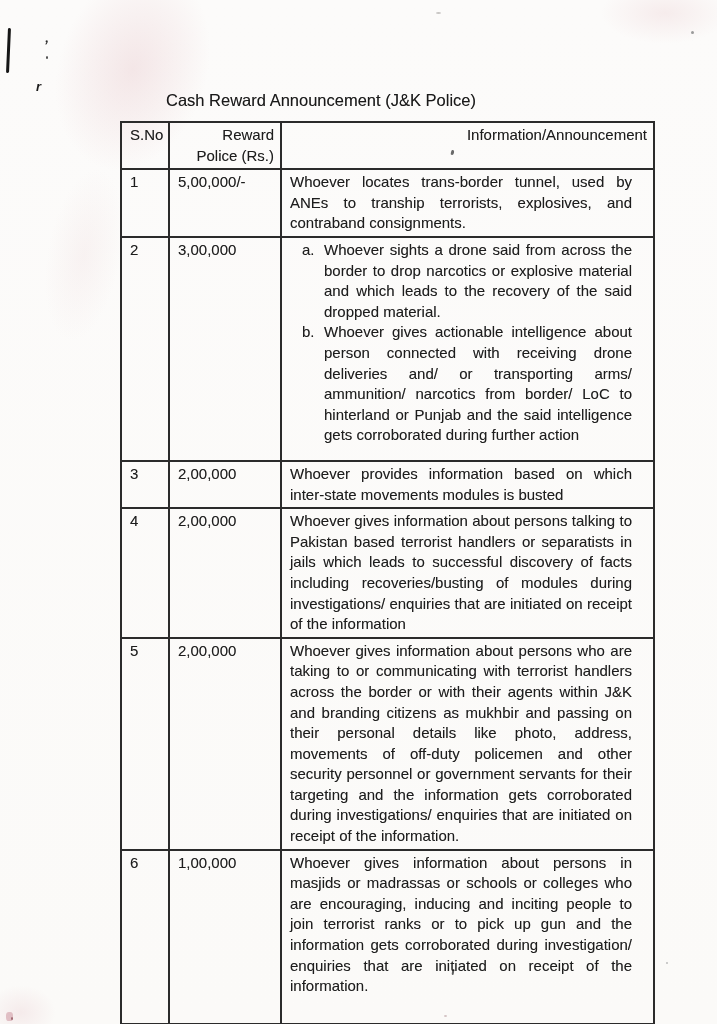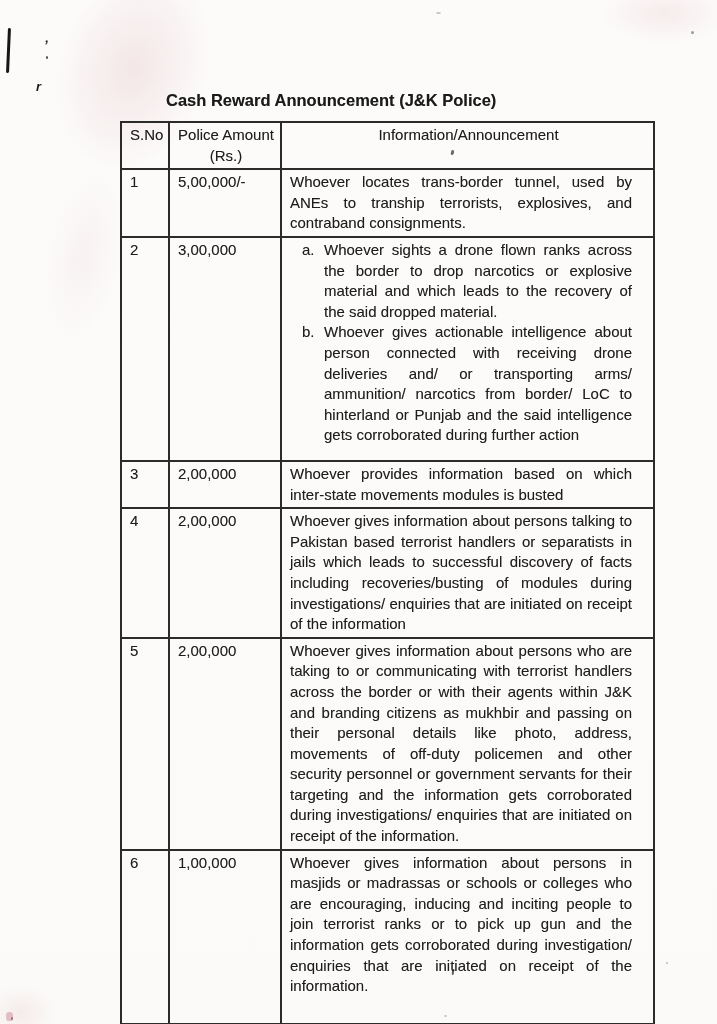--- a/index.html
+++ b/index.html
@@ -32,37 +32,37 @@
   .speck-3{left:436px;top:12px;width:5px;height:2px;background:#c8c6c4;}
   .speck-4{left:452px;top:969px;width:2px;height:6px;background:#5d5d5d;border-radius:2px;transform:rotate(8deg);}
   .speck-5{left:444px;top:1015px;width:3px;height:2px;background:#d3c3c3;}
   .speck-6{left:6px;top:1012px;width:7px;height:9px;background:rgba(205,150,160,.55);border-radius:40%;}
   .speck-7{left:11px;top:1017px;width:2px;height:3px;background:#a06a72;}
   .speck-8{left:666px;top:962px;width:2px;height:2px;background:#bdbdbd;}
 
   
   .doc-title{
     position:absolute;left:166px;top:91px;
-    font-size:16.5px;font-weight:700;color:#1a1a1a;
+    font-size:16.5px;font-weight:400;color:#1a1a1a;
     text-shadow:0 0 .5px rgba(25,25,25,.4);
   }
   table.reward-table{
     position:absolute;left:120px;top:121px;width:533px;
     border-collapse:collapse;table-layout:fixed;
     text-shadow:0 0 .5px rgba(25,25,25,.35);
   }
   .reward-table col.c-sno{width:48px;}
   .reward-table col.c-amt{width:112px;}
   .reward-table col.c-info{width:373px;}
   .reward-table th,.reward-table td{
     border:2px solid #2b2b2b;vertical-align:top;
     font-size:15px;line-height:20.6px;font-weight:400;
     padding:2px 6px 2px 8px;color:#1d1d1d;
   }
-  .reward-table th{text-align:center;}
+  .reward-table th{text-align:right;}
   tr.h-head{height:41px;}
   tr.h-r1{height:66px;}
   tr.h-r2{height:224px;}
   tr.h-r3{height:40px;}
   tr.h-r4{height:125px;}
   tr.h-r5{height:207px;}
   tr.h-r6{height:174px;}
   td.info-cell{text-align:justify;padding-right:21px;}
   .list-item{display:flex;margin-left:12px;}
   .list-label{flex:0 0 22px;}
@@ -94,37 +94,37 @@
 
   <table class="reward-table">
     <colgroup>
       <col class="c-sno">
         <col class="c-amt">
         <col class="c-info">
     </colgroup>
     <thead>
       <tr class="h-head">
         <th>S.No</th>
-        <th>Police Amount (Rs.)</th>
+        <th>Reward Police (Rs.)</th>
         <th>Information/Announcement</th>
       </tr>
     </thead>
     <tbody>
       <tr class="h-r1">
         <td class="sno-cell">1</td>
         <td class="amt-cell">5,00,000/-</td>
         <td class="info-cell">Whoever locates trans-border tunnel, used by ANEs to tranship terrorists, explosives, and contraband consignments.</td>
       </tr>
       <tr class="h-r2">
         <td class="sno-cell">2</td>
         <td class="amt-cell">3,00,000</td>
         <td class="info-cell">
           <div class="list-item">
             <span class="list-label">a.</span>
-            <span class="list-text">Whoever sights a drone flown ranks across the border to drop narcotics or explosive material and which leads to the recovery of the said dropped material.</span>
+            <span class="list-text">Whoever sights a drone said from across the border to drop narcotics or explosive material and which leads to the recovery of the said dropped material.</span>
           </div>
           <div class="list-item">
             <span class="list-label">b.</span>
             <span class="list-text">Whoever gives actionable intelligence about person connected with receiving drone deliveries and/ or transporting arms/ ammunition/ narcotics from border/ LoC to hinterland or Punjab and the said intelligence gets corroborated during further action</span>
           </div>
         </td>
       </tr>
       <tr class="h-r3">
         <td class="sno-cell">3</td>
         <td class="amt-cell">2,00,000</td>

